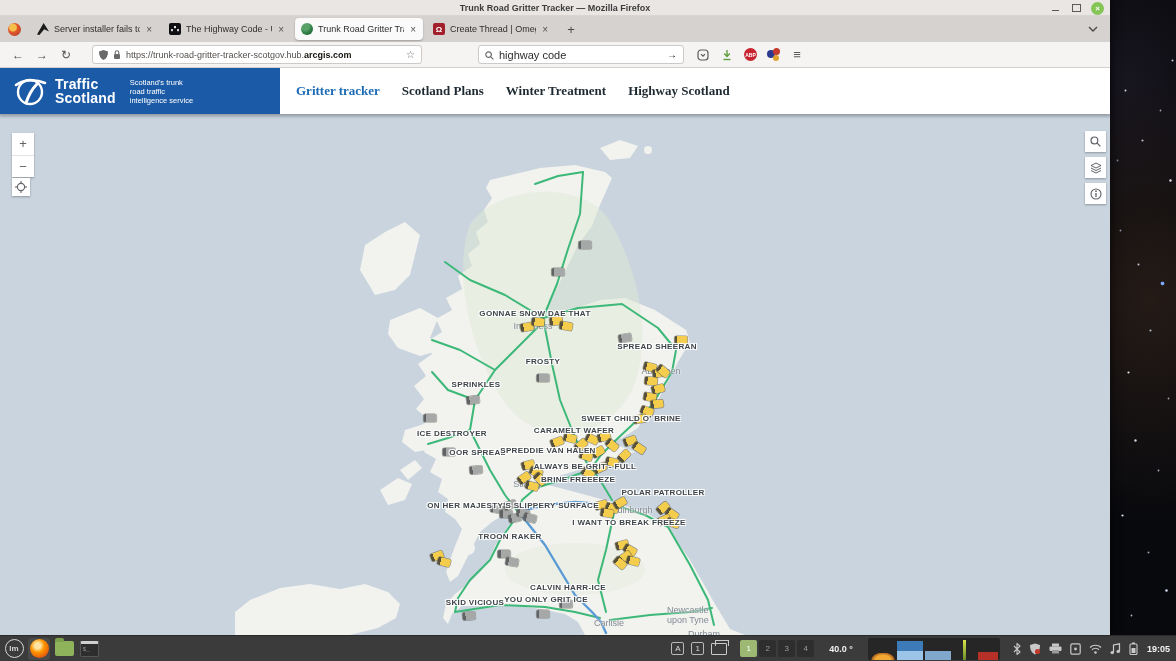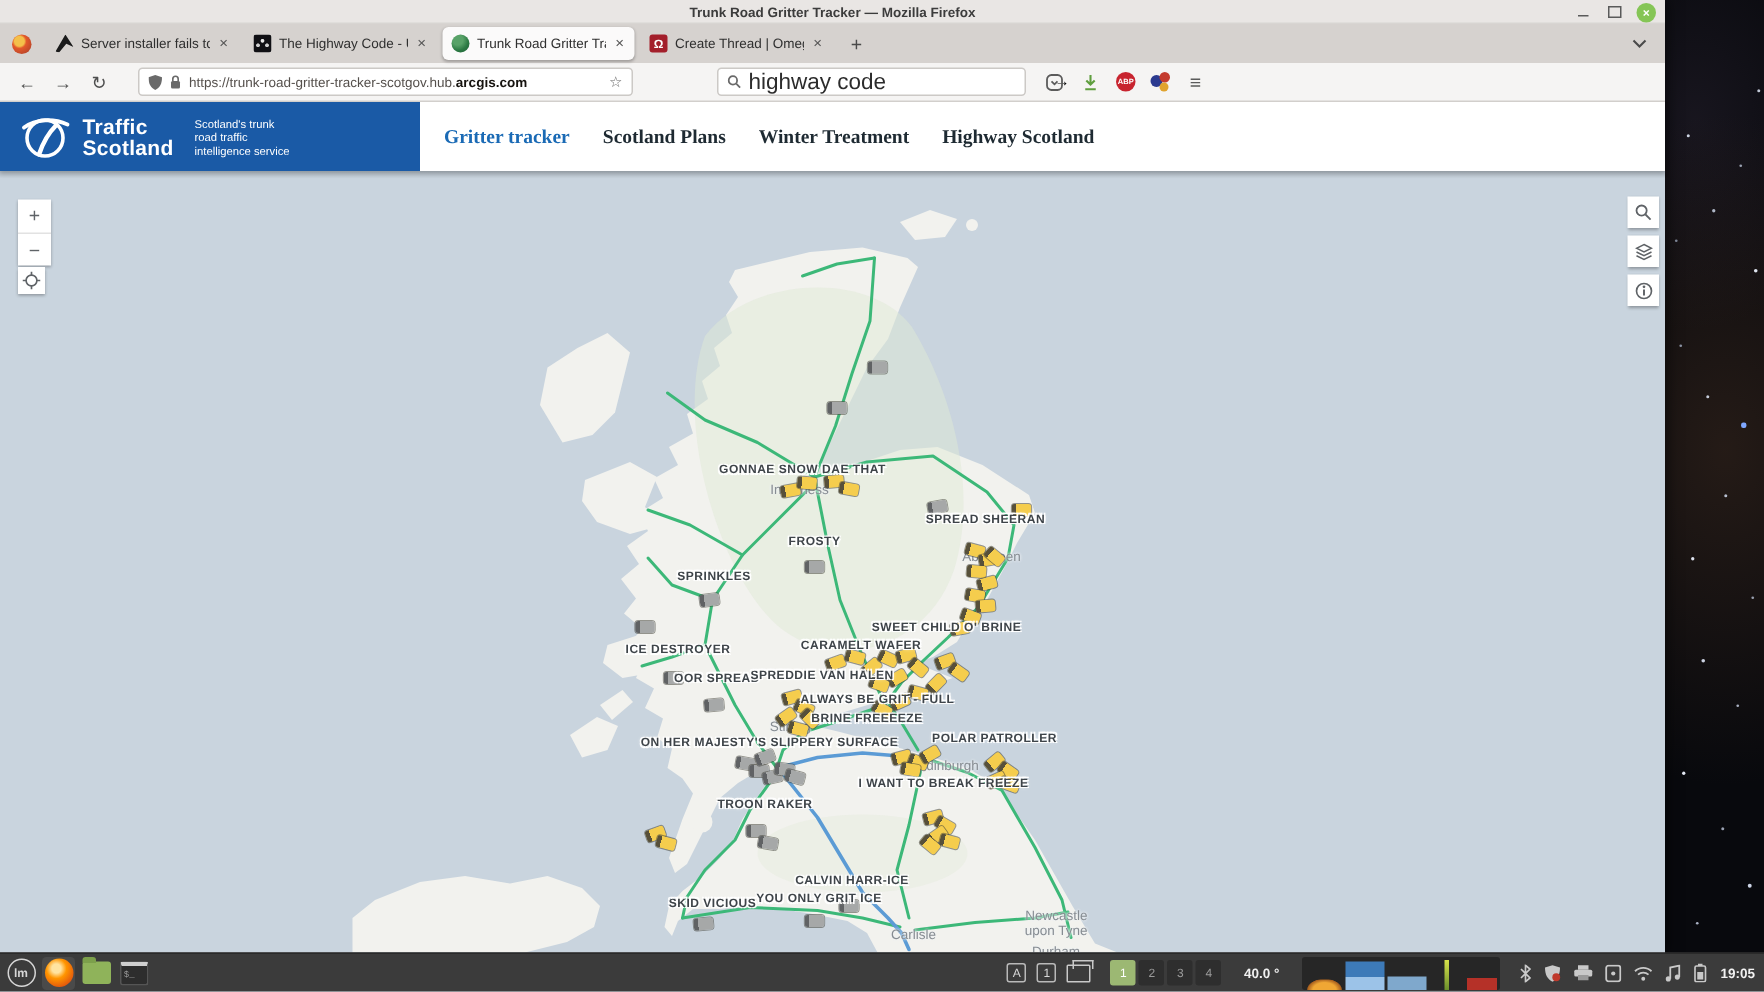--- a/index.html
+++ b/index.html
@@ -61,21 +61,21 @@
   .nav-btn { width:20px; height:20px; display:flex; align-items:center; justify-content:center;
       font-size:12px; color:#4f4f4f; margin-right:4px; }
   .urlbar { display:flex; align-items:center; width:330px; height:19px; margin-left:12px; background:#fff;
       border:1px solid #ccc9c6; border-radius:3px; padding:0 6px; gap:5px; }
   .urlbar .ico { color:#6a6a6a; font-size:9px; display:flex; }
   .url-text { flex:1; font-size:9px; color:#55504c; white-space:nowrap; overflow:hidden; }
   .url-text b { color:#16130f; }
   .star { margin-left:auto; color:#6a6a6a; font-size:10px; }
   .searchbar { display:flex; align-items:center; width:206px; height:19px; margin-left:56px; background:#fff;
       border:1px solid #ccc9c6; border-radius:3px; padding:0 6px; gap:5px; }
-  .searchbar input { border:none; outline:none; flex:1; font-size:15px; color:#2c2c2c; font-family:inherit; background:transparent; }
+  .searchbar input { border:none; outline:none; flex:1; font-size:11px; color:#2c2c2c; font-family:inherit; background:transparent; }
   .toolbar-icons { display:flex; align-items:center; gap:10px; margin-left:12px; }
   .tb-ico { width:14px; height:14px; display:flex; align-items:center; justify-content:center; font-size:11px; color:#5b5b5b; }
   .abp { width:13px; height:13px; border-radius:50%; background:#c8242f; color:#fff; font-size:5px; font-weight:bold;
       display:flex;align-items:center;justify-content:center; }
   .profile { width:13px; height:13px; position:relative; }
   .profile i { position:absolute; border-radius:50%; }
   .profile .p1 { width:8px; height:8px; left:0; top:2px; background:#2b3a8f; }
   .profile .p2 { width:7px; height:7px; right:0; top:0; background:#c43b2e; }
   .profile .p3 { width:6px; height:6px; right:1px; bottom:0; background:#e0a32e; }
 
@@ -90,21 +90,21 @@
   .site-nav .nav-link.active { color:#1a6ab5; }
 
   
   .map { position:absolute; left:0; top:114px; width:1110px; height:521px; background:#c9d4de; overflow:hidden; }
   .map svg.basemap { position:absolute; left:0; top:0; }
   .map .topshadow { position:absolute; left:0; top:0; width:100%; height:5px;
       background:linear-gradient(rgba(0,0,0,.12), transparent); z-index:4;}
   .layer { position:absolute; left:0; top:0; width:100%; height:100%; }
   .clabel { position:absolute; transform:translate(-50%,-50%); font-size:9px; color:#868c92; white-space:nowrap;
       text-shadow:0 0 2px #eef1f4, 0 0 2px #eef1f4; }
-  .clabel.wrap { white-space:normal; width:58px; text-align:right; line-height:10px; }
+  .clabel.wrap { white-space:normal; width:58px; text-align:left; line-height:10px; }
   .glabel { position:absolute; transform:translate(-50%,-50%); font-size:8px; font-weight:bold; color:#3e4449;
       letter-spacing:.35px; white-space:nowrap;
       text-shadow:-1px -1px 0 rgba(255,255,255,.95), 1px -1px 0 rgba(255,255,255,.95),
                   -1px 1px 0 rgba(255,255,255,.95), 1px 1px 0 rgba(255,255,255,.95), 0 0 3px #fff; }
   .truck { position:absolute; width:13px; height:8px; border-radius:2px; box-shadow:0 0 0 .6px rgba(70,70,60,.55); }
   .truck.y { background:linear-gradient(90deg,#57503a 0 3px,#f5cd4d 3px);
       background-color:#f5cd4d; }
   .truck.g { background:linear-gradient(90deg,#606264 0 3px,#a6a8a8 3px); }
   .map-ctrl { position:absolute; background:#fff; box-shadow:0 1px 2px rgba(0,0,0,.3); z-index:6; }
   .zoom-panel { left:12px; top:19px; width:22px; height:44px; display:flex; flex-direction:column; }
@@ -410,21 +410,21 @@
           <div class="glabel" style="left: 543px; top: 247px;">FROSTY</div>
           <div class="glabel" style="left: 476px; top: 270px;">SPRINKLES</div>
           <div class="glabel" style="left: 657px; top: 232px;">SPREAD SHEERAN</div>
           <div class="glabel" style="left: 631px; top: 304px;">SWEET CHILD O' BRINE</div>
           <div class="glabel" style="left: 574px; top: 316px;">CARAMELT WAFER</div>
           <div class="glabel" style="left: 452px; top: 319px;">ICE DESTROYER</div>
           <div class="glabel" style="left: 478px; top: 338px;">OOR SPREAD</div>
           <div class="glabel" style="left: 548px; top: 336px;">SPREDDIE VAN HALEN</div>
           <div class="glabel" style="left: 585px; top: 352px;">ALWAYS BE GRIT - FULL</div>
           <div class="glabel" style="left: 578px; top: 365px;">BRINE FREEEEZE</div>
-          <div class="glabel" style="left: 513px; top: 381px;">ON HER MAJESTY'S SLIPPERY SURFACE</div>
+          <div class="glabel" style="left: 513px; top: 391px;">ON HER MAJESTY'S SLIPPERY SURFACE</div>
           <div class="glabel" style="left: 663px; top: 378px;">POLAR PATROLLER</div>
           <div class="glabel" style="left: 629px; top: 408px;">I WANT TO BREAK FREEZE</div>
           <div class="glabel" style="left: 510px; top: 422px;">TROON RAKER</div>
           <div class="glabel" style="left: 568px; top: 473px;">CALVIN HARR-ICE</div>
           <div class="glabel" style="left: 546px; top: 485px;">YOU ONLY GRIT ICE</div>
           <div class="glabel" style="left: 475px; top: 488px;">SKID VICIOUS</div>
         </div>
 
       <div class="map-ctrl zoom-panel">
         <div class="zbtn">+</div>

